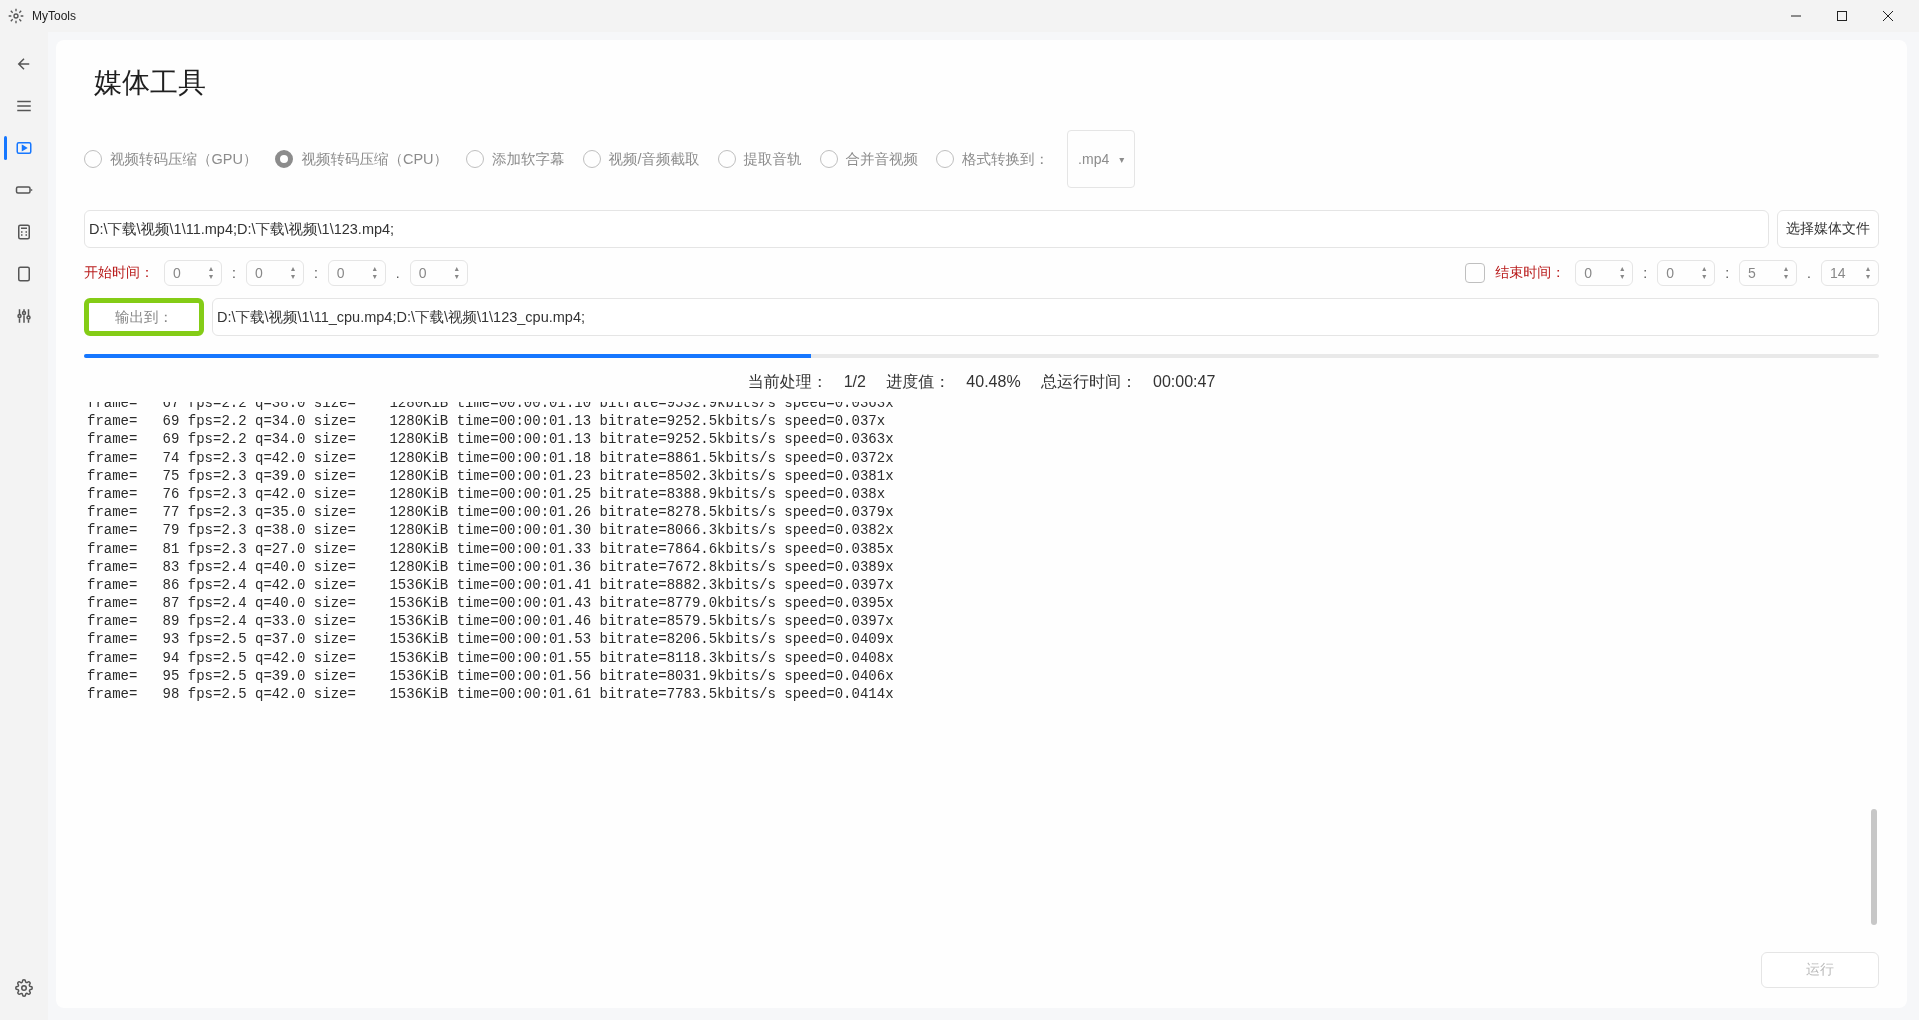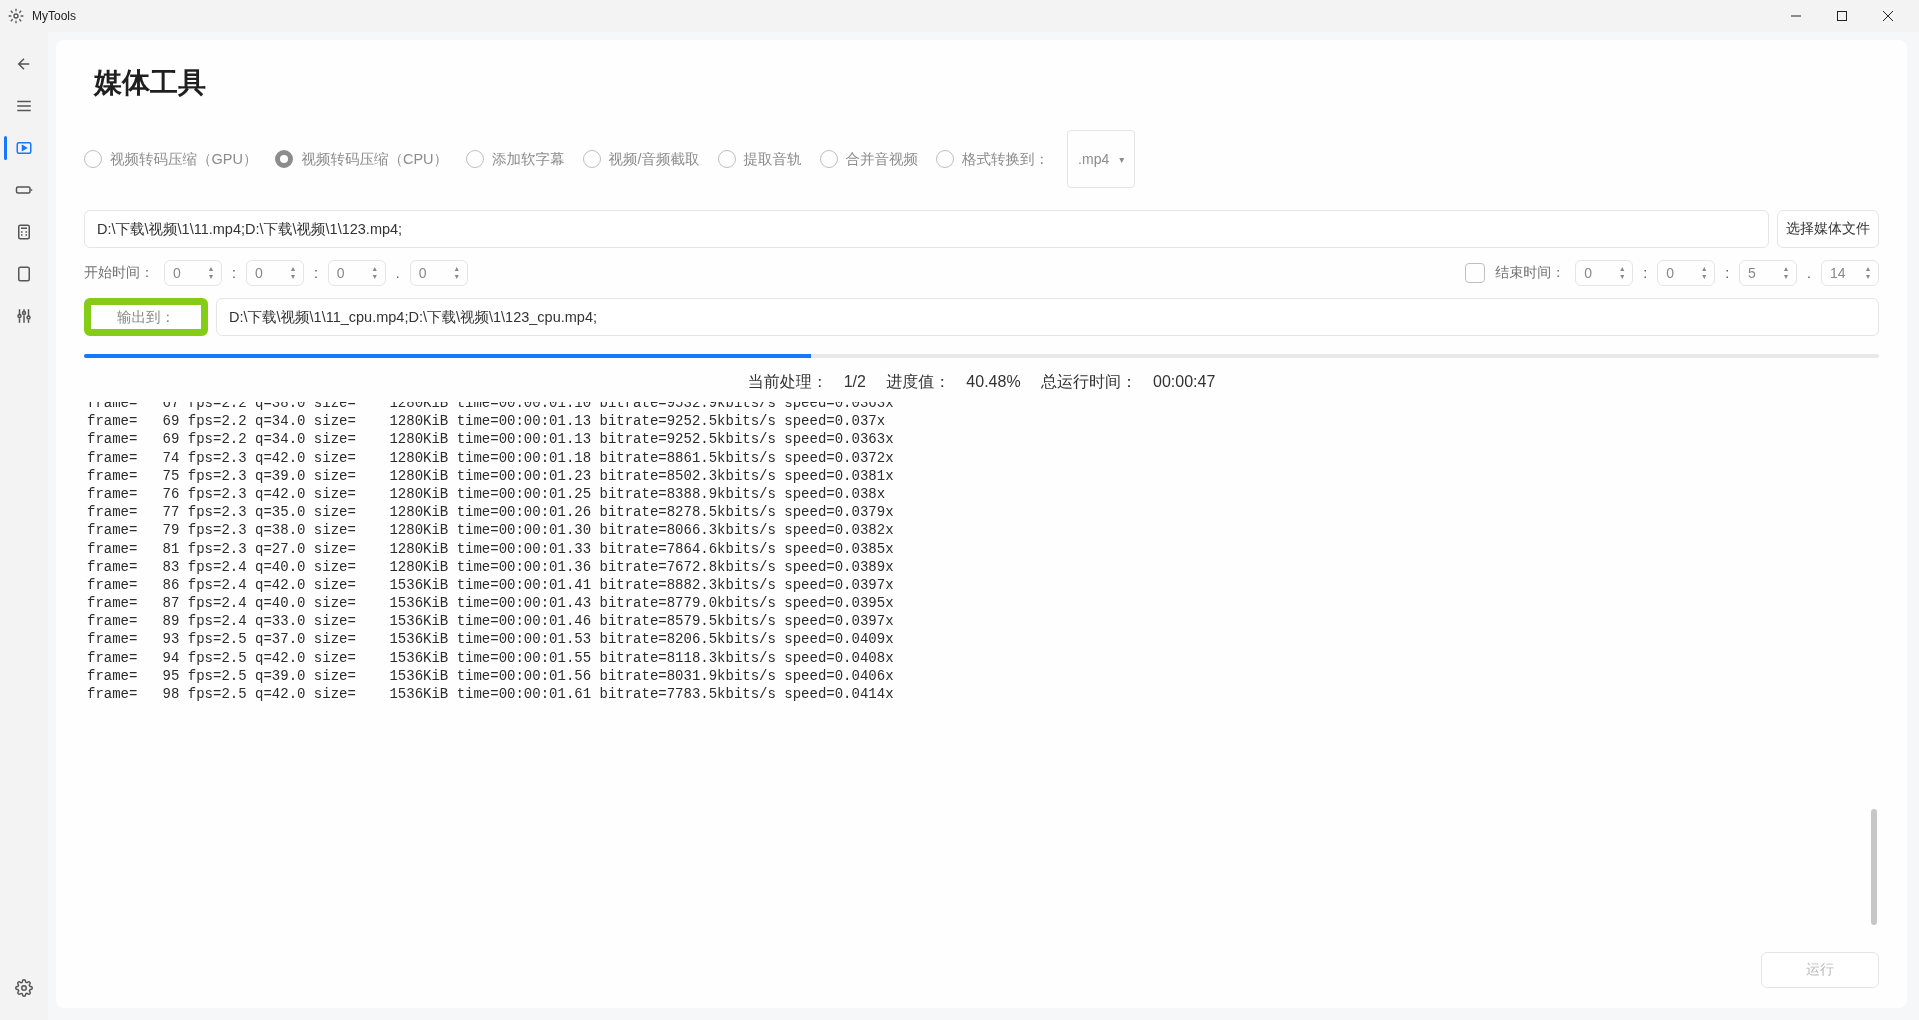--- a/index.html
+++ b/index.html
@@ -20,48 +20,48 @@
 .side-item { width: 40px; height: 40px; display: flex; align-items: center; justify-content: center; color: #555; margin-bottom: 2px; position: relative; }
 .side-item.active::before { content:""; position:absolute; left:0; top:8px; bottom:8px; width:3px; background:#1677ff; border-radius:2px; }
 .side-item.active { color:#1677ff; }
 .sidebar .bottom { margin-top: auto; margin-bottom: 12px; }
 .side-item svg { width: 18px; height: 18px; }
 
 
 .main { flex: 1; padding: 8px 12px 12px 8px; }
 .card { background:#fefefe; border-radius:8px; height:100%; padding: 24px 28px; display:flex; flex-direction:column; position:relative; }
 
-.page-title { font-size: 28px; font-weight: 700; color:#1f1f1f; margin-bottom: 28px; margin-left: 10px; }
+.page-title { font-size: 28px; font-weight: 400; color:#1f1f1f; margin-bottom: 28px; margin-left: 10px; }
 
 .radio-row { display:flex; align-items:center; gap: 18px; color:#8c8c8c; margin-bottom: 22px; flex-wrap: wrap; }
 .radio { display:flex; align-items:center; gap:8px; font-size:14.5px; cursor:pointer; }
 .radio .ring { width:18px; height:18px; border:1.5px solid #bfbfbf; border-radius:50%; display:flex; align-items:center; justify-content:center; }
 .radio.selected .ring { border-width:5px; border-color:#8c8c8c; background:#fff; }
 .radio-label { white-space: nowrap; }
 
 .format-select { display:flex; align-items:center; border:1px solid #e5e5e5; border-radius:4px; padding: 20px 10px; font-size:14px; color:#8c8c8c; gap: 10px; }
 .format-select .chev { font-size:10px; }
 
 .row { display:flex; gap:8px; margin-bottom:12px; }
-.input-box { flex:1; border:1px solid #e5e5e5; border-radius:6px; background:#fff; padding:8px 12px; font-size:14.5px; color:#333; min-height:38px; display:flex; align-items:center; }
+.input-box { flex:1; border:1px solid #e5e5e5; border-radius:6px; background:#fff; padding:8px 4px; font-size:14.5px; color:#333; min-height:38px; display:flex; align-items:center; }
 .input-box.muted { color:#999; }
 .btn { border:1px solid #e5e5e5; border-radius:6px; background:#fff; padding:0 8px; font-size:14px; color:#333; display:flex; align-items:center; cursor:pointer; white-space:nowrap; }
 .btn.disabled { color:#bbb; }
 
 .time-row { display:flex; align-items:center; gap:10px; margin-bottom:12px; font-size:14px; color:#333; }
-.time-label { color:#737373; }
+.time-label { color:#b91c1c; }
 .time-row .spacer { flex:1; }
 .spin { display:flex; align-items:center; border:1px solid #e5e5e5; border-radius:6px; padding: 4px 8px; gap:10px; min-width:58px; justify-content:space-between; }
 .spin .val { color:#888; font-size:14px; }
 .spin .updown { display:flex; flex-direction:column; font-size:8px; line-height:8px; color:#888; }
 .sep { color:#555; }
 .checkbox { width:20px; height:20px; border:1.5px solid #bfbfbf; border-radius:4px; }
 
 .output-row { display:flex; gap:8px; margin-bottom:18px; }
-.out-label { border:7px solid #84cc16; border-radius:6px; background:#fff; padding:0 26px; display:flex; align-items:center; font-size:14.5px; color:#888; }
+.out-label { border:5px solid #84cc16; border-radius:6px; background:#fff; padding:0 26px; display:flex; align-items:center; font-size:14.5px; color:#888; }
 
 .progress { height:4px; background:#e9e9e9; border-radius:2px; overflow:hidden; margin-bottom:14px; }
 .progress .bar { height:100%; background:#1677ff; }
 
 .status-row { text-align:center; font-size:16px; color:#333; margin-bottom:8px; }
 .status-row span { margin: 0 8px; }
 
 .log { flex:1; overflow:hidden; border:1px solid transparent; position:relative; padding: 0 2px; }
 .log pre { font-family: Liberation Mono, monospace; font-size:14px; color:#2b2b2b; line-height:1.3; white-space:pre; }
 .log .scrollbar { position:absolute; right:0; top:0; bottom:0; width:8px; }

